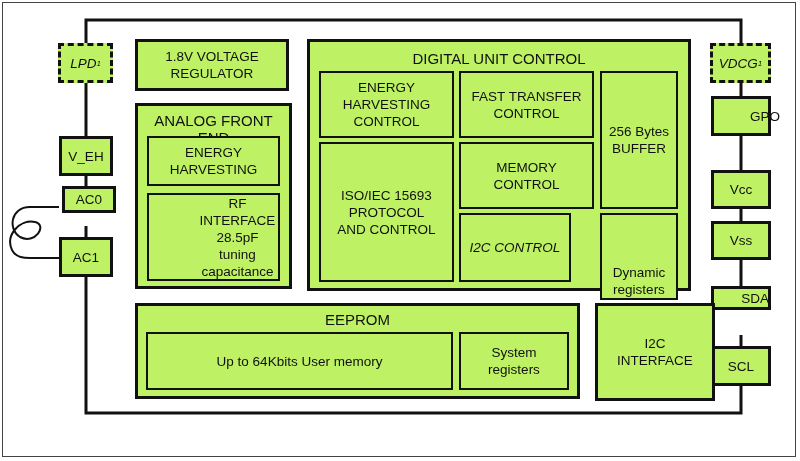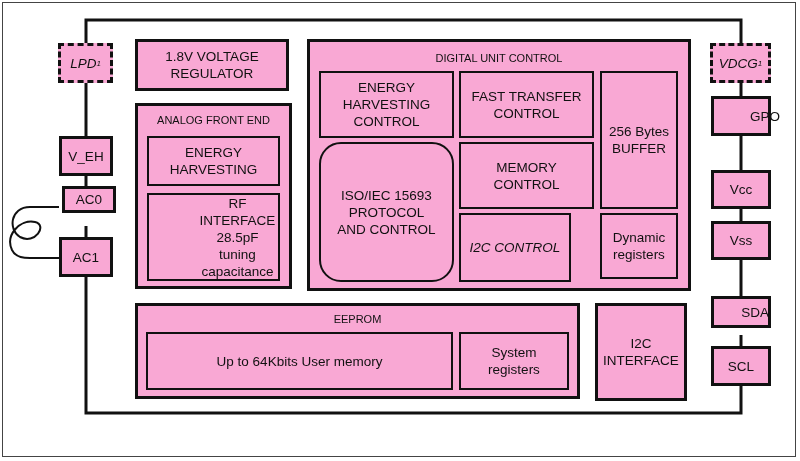--- a/index.html
+++ b/index.html
@@ -1,25 +1,25 @@
 <!DOCTYPE html>
 <html><head>
 <meta charset="utf-8">
 <style>
   html, body { margin: 0; padding: 0; background: #fff; }
   body { width: 800px; height: 461px; position: relative; overflow: hidden;
          font-family: "Liberation Sans", sans-serif; color: #111; }
   .frame { position: absolute; left: 2px; top: 2px; width: 794px; height: 455px;
            border: 1px solid #444; box-sizing: border-box; }
-  .box { position: absolute; box-sizing: border-box; border: 3px solid #111; background: #f9a8d4;
+  .box { position: absolute; box-sizing: border-box; border: 3px solid #111; background: #bef264;
          display: flex; align-items: center; justify-content: center; text-align: center;
          font-size: 13.5px; line-height: 17px; }
   .thin { border-width: 2px; }
   .dashed { border: 3px dashed #111; font-style: italic; }
-  .title { position: absolute; left: 0; right: 0; text-align: center; font-size: 11px; }
+  .title { position: absolute; left: 0; right: 0; text-align: center; font-size: 15px; }
   .container { display: block; }
   sup { font-size: 8px; }
   svg.overlay { position: absolute; left: 0; top: 0; pointer-events: none; }
 </style>
 </head>
 <body>
 
 <div class="frame"></div>
 
 <svg class="overlay" width="800" height="461">
@@ -61,21 +61,21 @@
 </div>
 <div class="box" style="left:711px;top:96px;width:60px;height:40px;padding-left:48px;">
   <span>GPO</span>
 </div>
 <div class="box" style="left:711px;top:170px;width:60px;height:39px;">
   <span>Vcc</span>
 </div>
 <div class="box" style="left:711px;top:221px;width:60px;height:39px;">
   <span>Vss</span>
 </div>
-<div class="box" style="left:711px;top:296px;width:60px;height:32px;padding-left:28px;">
+<div class="box" style="left:711px;top:286px;width:60px;height:24px;padding-left:28px;">
   <span>SDA</span>
 </div>
 <div class="box" style="left:711px;top:346px;width:60px;height:40px;">
   <span>SCL</span>
 </div>
 
 <div class="box" style="left:135px;top:39px;width:154px;height:52px;white-space:pre-line;">
   <span>1.8V VOLTAGE
 REGULATOR</span>
 </div>
@@ -102,44 +102,44 @@
 CONTROL</span>
 </div>
 <div class="box thin" style="left:459px;top:71px;width:135px;height:67px;white-space:pre-line;">
   <span>FAST TRANSFER
 CONTROL</span>
 </div>
 <div class="box thin" style="left:600px;top:71px;width:78px;height:138px;white-space:pre-line;">
   <span>256 Bytes
 BUFFER</span>
 </div>
-<div class="box thin" style="left:319px;top:142px;width:135px;height:140px;white-space:pre-line;border-radius:22px;">
+<div class="box thin" style="left:319px;top:142px;width:135px;height:140px;white-space:pre-line;">
   <span>ISO/IEC 15693
 PROTOCOL
 AND CONTROL</span>
 </div>
 <div class="box thin" style="left:459px;top:142px;width:135px;height:67px;white-space:pre-line;">
   <span>MEMORY
 CONTROL</span>
 </div>
 <div class="box thin" style="left:459px;top:213px;width:112px;height:69px;font-style:italic;">
   <span>I2C CONTROL</span>
 </div>
-<div class="box thin" style="left:600px;top:213px;width:78px;height:66px;white-space:pre-line;">
+<div class="box thin" style="left:600px;top:213px;width:78px;height:87px;white-space:pre-line;align-items:flex-end;">
   <span>Dynamic
 registers</span>
 </div>
 
 <div class="box container" style="left:135px;top:303px;width:445px;height:96px;">
   <div class="title" style="top:5px;">EEPROM</div>
 </div>
 <div class="box thin" style="left:146px;top:332px;width:307px;height:58px;">
   <span>Up to 64Kbits User memory</span>
 </div>
 <div class="box thin" style="left:459px;top:332px;width:110px;height:58px;white-space:pre-line;">
   <span>System
 registers</span>
 </div>
 
-<div class="box" style="left:595px;top:303px;width:92px;height:98px;white-space:pre-line;">
+<div class="box" style="left:595px;top:303px;width:120px;height:98px;white-space:pre-line;">
   <span>I2C
 INTERFACE</span>
 </div>
 
 </body></html>

